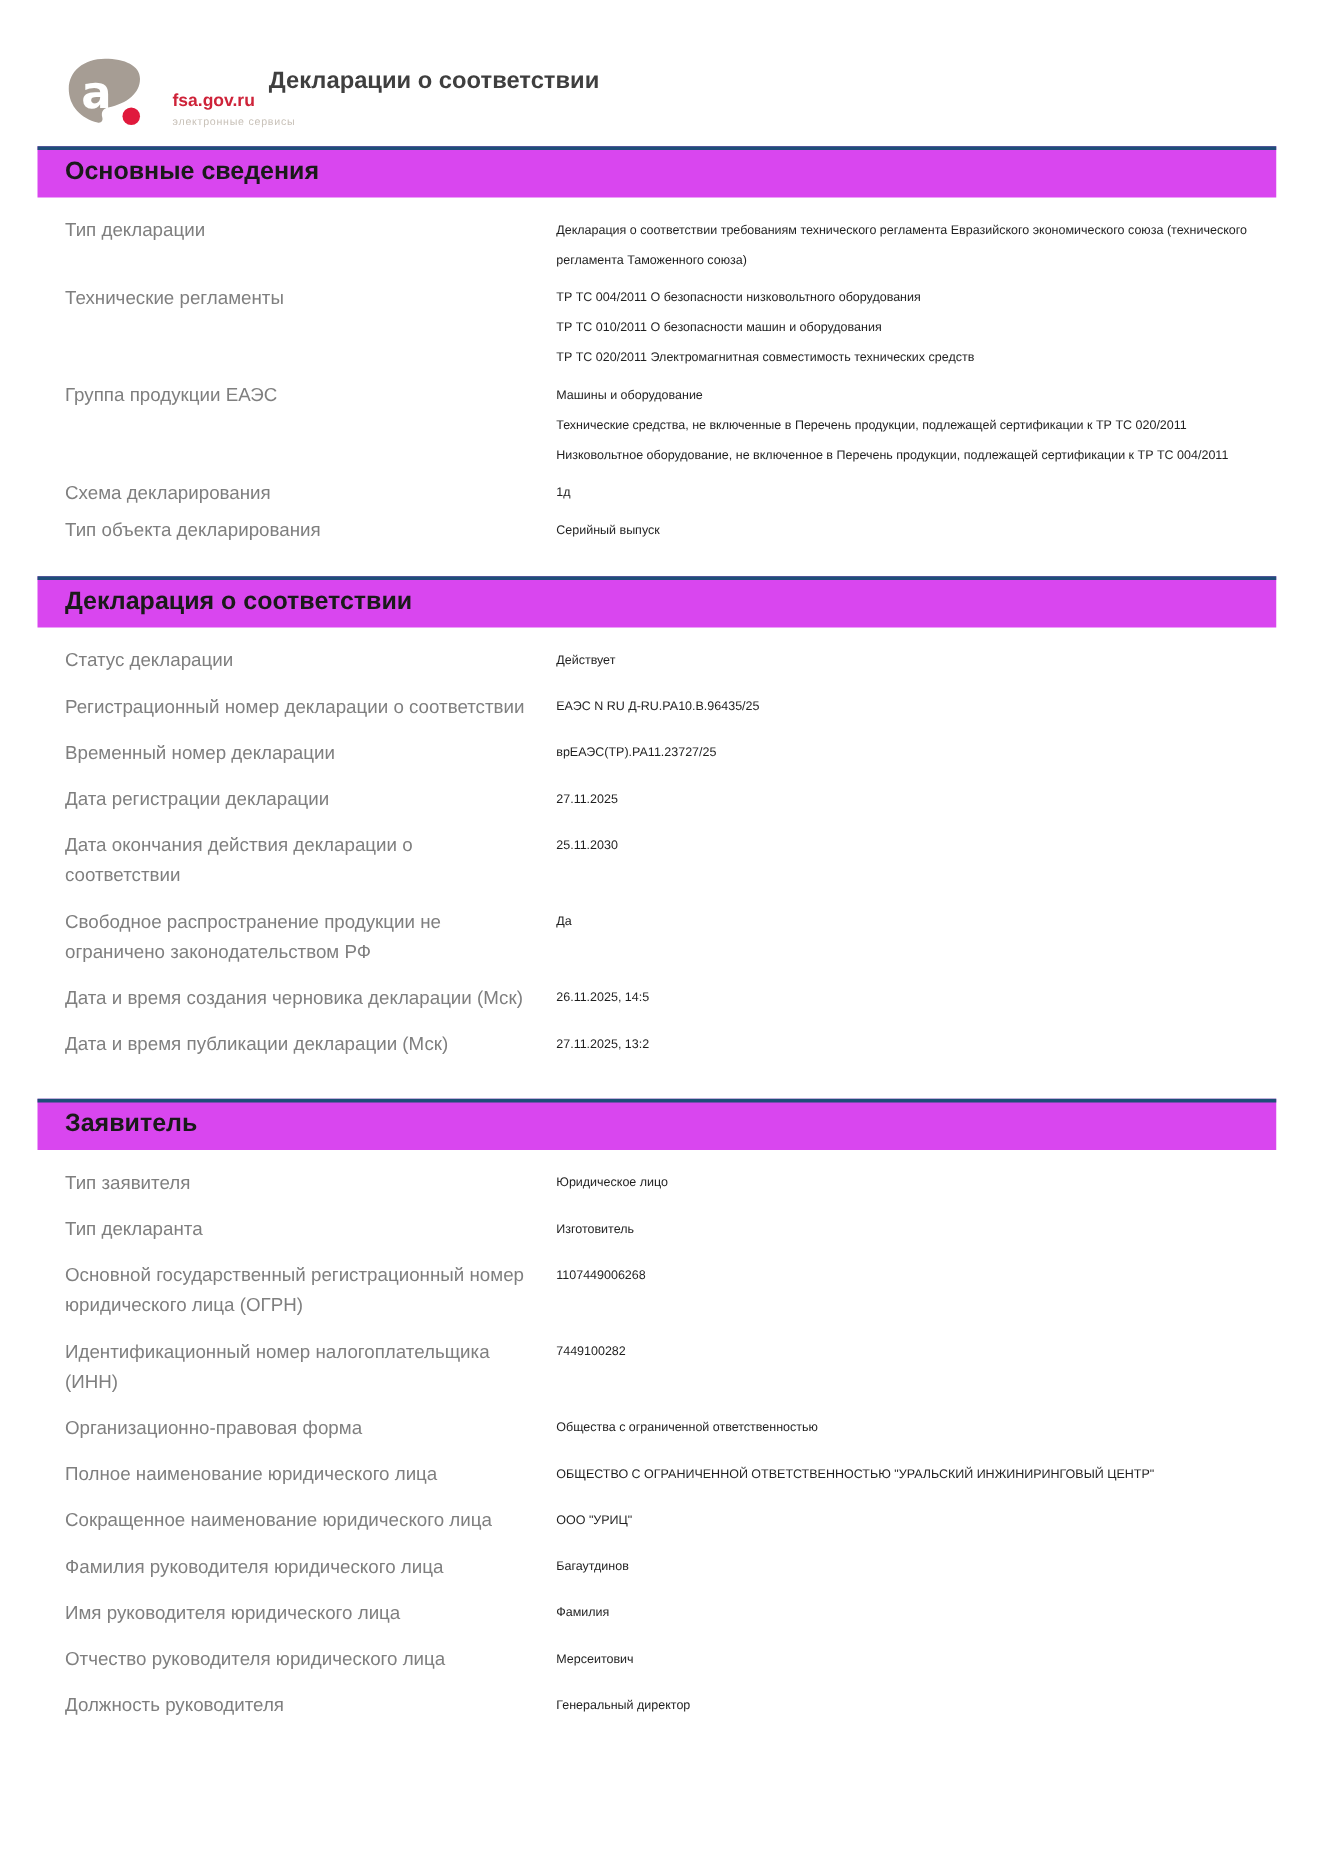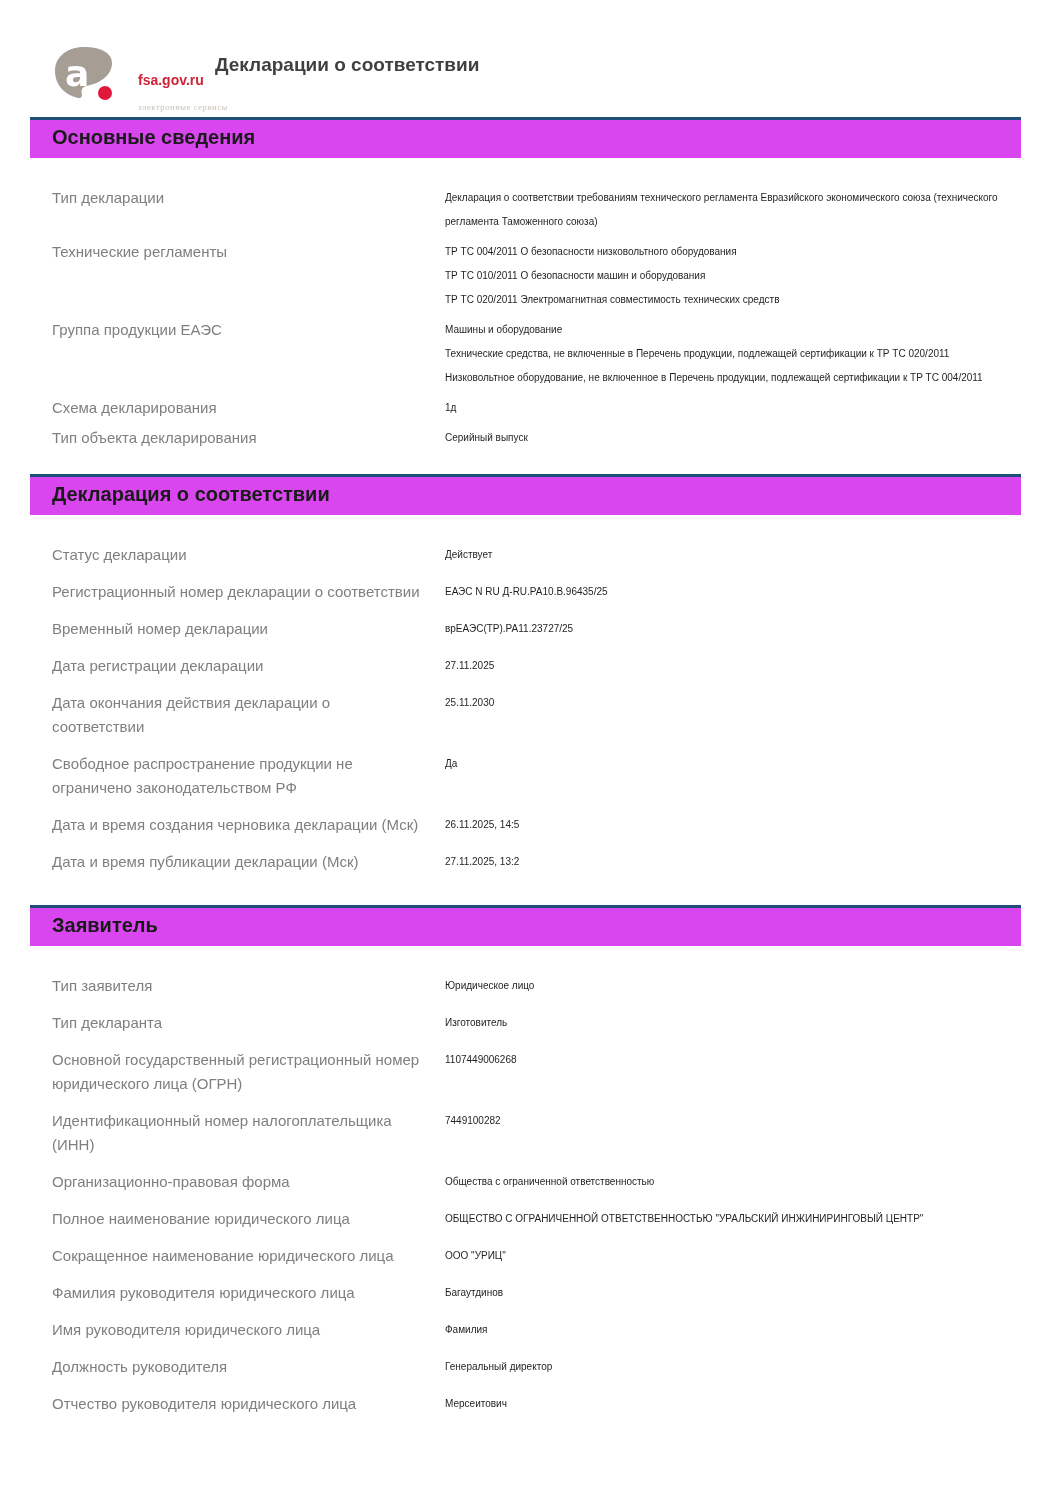--- a/index.html
+++ b/index.html
@@ -8,35 +8,35 @@
     width: 1059px; height: 1500px;
     position: relative;
     font-family: "Liberation Sans", "DejaVu Sans", sans-serif;
     color: #1f1f1f;
   }
   .doc-header { position: absolute; top: 44px; left: 50px; right: 40px; height: 62px; }
   .logo-wrap { position: absolute; left: 0; top: 0; width: 270px; height: 60px; }
   .logo-shape { position: absolute; left: 0; top: 0; }
   .brand-text { position: absolute; left: 88px; top: 28px; }
   .brand-name { color: #ce2339; font-weight: bold; font-size: 14px; }
-  .brand-tagline { color: #c8c1b8; font-size: 8.5px; letter-spacing: 0.6px; margin-top: 14px; font-family: Liberation Serif, serif; }
+  .brand-tagline { color: #c8c1b8; font-size: 8.5px; letter-spacing: 0.6px; margin-top: 4px; }
   .doc-title {
     position: absolute; left: 165px; top: 10px;
     font-size: 19px; font-weight: bold; color: #3f3f3f;
   }
   .content { position: absolute; top: 117px; left: 30px; width: 991px; }
   .section-bar {
     border-top: 3px solid #1f4e79;
     background: #d946ef;
     padding: 6px 10px 9px 22px;
     font-size: 20px; font-weight: bold; color: #1a1a1a;
     margin-top: 14px;
   }
   .section-bar:first-child { margin-top: 0; }
-  .rows { padding: 26px 0 6px 0; }
+  .rows { padding: 13px 0 6px 0; }
   .row {
     display: grid;
     grid-template-columns: 393px 1fr;
     padding: 2px 0 2px 22px;
     margin-bottom: 9px;
   }
   .rows.tight .row { margin-bottom: 2px; }
   .label { color: #7f7f7f; font-size: 15px; line-height: 24px; padding-right: 24px; }
   .value { color: #1f1f1f; font-size: 10px; line-height: 24px; white-space: pre-line; padding-right: 6px; }
   .doc-footer {
@@ -167,26 +167,26 @@
     </div>
     <div class="row">
       <div class="label">Фамилия руководителя юридического лица</div>
       <div class="value">Багаутдинов</div>
     </div>
     <div class="row">
       <div class="label">Имя руководителя юридического лица</div>
       <div class="value">Фамилия</div>
     </div>
     <div class="row">
+      <div class="label">Отчество руководителя юридического лица</div>
+      <div class="value">Мерсеитович</div>
+    </div>
+    <div class="row">
       <div class="label">Должность руководителя</div>
       <div class="value">Генеральный директор</div>
-    </div>
-    <div class="row">
-      <div class="label">Отчество руководителя юридического лица</div>
-      <div class="value">Мерсеитович</div>
     </div>
   </div>
 
 </div>
 
 <div class="doc-footer">
   <span>Формирование отчетной формы: 27.11.2025</span>
   <span>Страница 1</span>
 </div>
 

